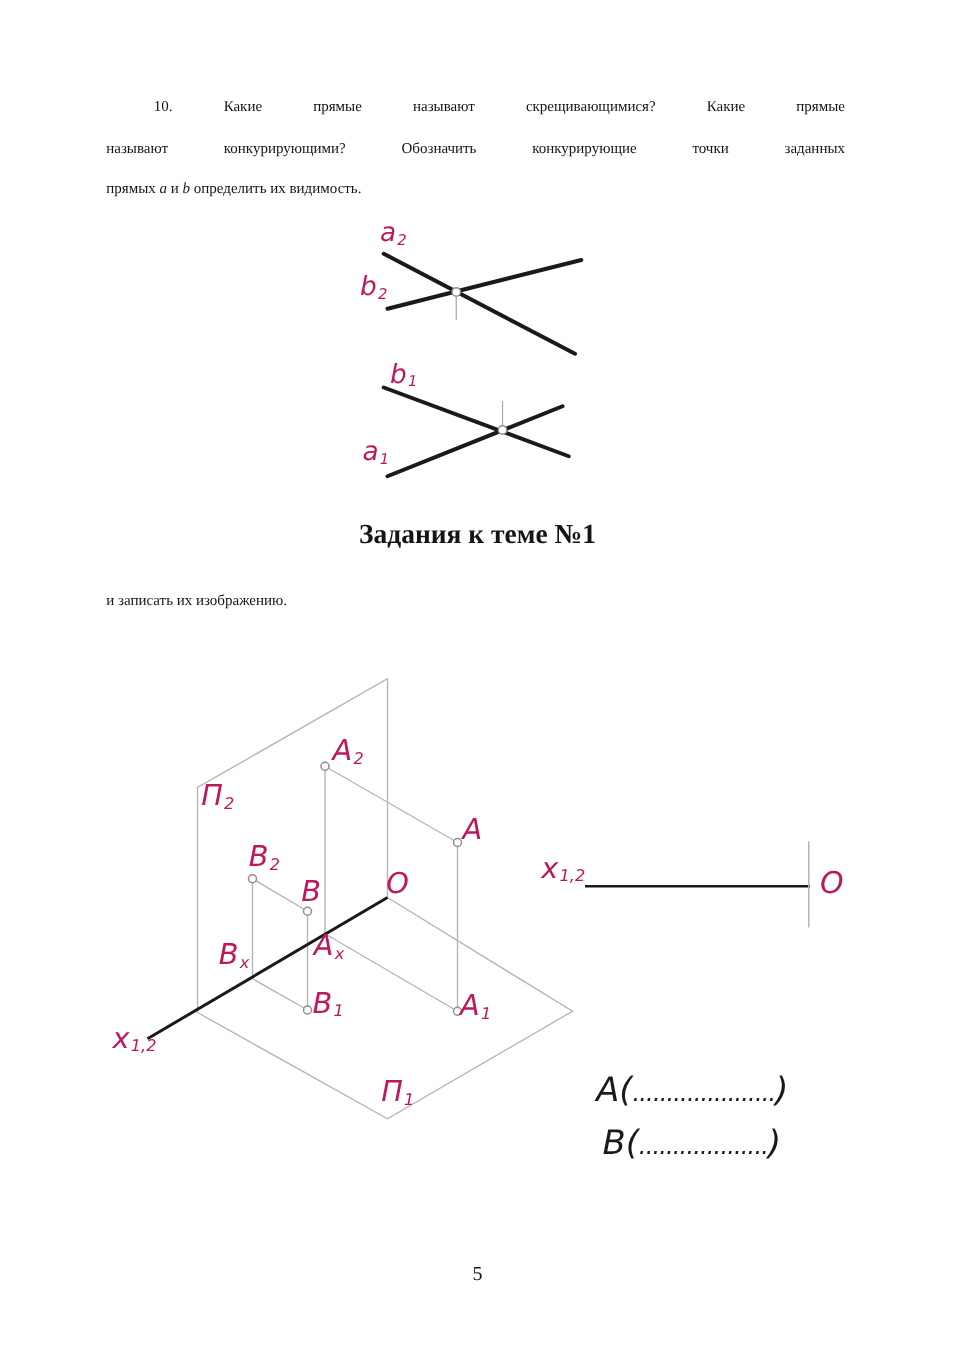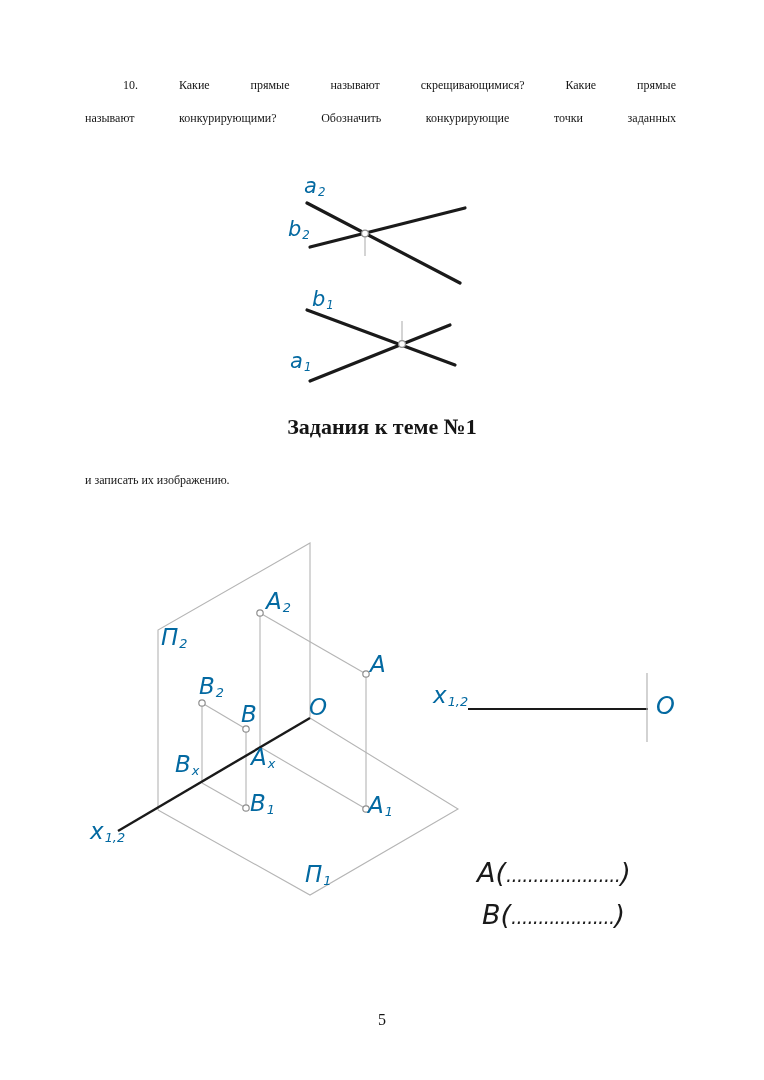--- a/index.html
+++ b/index.html
@@ -16,21 +16,21 @@
   .tline.last { text-align:justify; text-align-last:auto; }
   .indent { padding-left:38px; }
   .it { font-style:italic; }
 
   .heading { position:absolute; left:0; top:411px; width:764px;
              text-align:center; font-size:22px; font-weight:bold;
              line-height:32.5px; color:#151515; }
 
   
   .lbl { position:absolute; font-family:"DejaVu Sans", sans-serif;
-         font-style:italic; color:#0369a1; line-height:1; white-space:nowrap; }
+         font-style:italic; color:#be185d; line-height:1; white-space:nowrap; }
   .f1 { font-size:21px; }
   .f2 { font-size:23px; }
   .f3 { font-size:24px; }
   .lbl .ls { font-size:0.56em; position:relative; top:0.25em; margin-left:1px; }
 
   
   .blank { position:absolute; font-family:"DejaVu Sans", sans-serif;
            font-style:italic; font-size:27px; line-height:1.15; color:#1a1a1a;
            white-space:nowrap; }
   .blank .dots { font-size:19px; letter-spacing:-0.6px; }
@@ -87,20 +87,21 @@
       <circle cx="366" cy="809" r="3.2"></circle>
     </g>
 
     <line x1="468" y1="709" x2="648" y2="709" stroke-width="2" stroke="#1a1a1a"></line>
     <line x1="647" y1="673" x2="647" y2="742" stroke-width="1.2" stroke="#b5b5b5"></line>
   </svg>
 
   <div class="para" style="top:69px">
     <div class="tline indent">10. Какие прямые называют скрещивающимися? Какие прямые</div>
     <div class="tline">называют конкурирующими? Обозначить конкурирующие точки заданных</div>
+    <div class="tline last"><span>прямых </span><span class="it">a</span><span> и </span><span class="it">b</span><span> определить их видимость.</span></div>
   </div>
 
   <div class="lbl f1" style="left:304px;top:176px"><span>a</span><span class="ls">2</span></div>
   <div class="lbl f1" style="left:288px;top:219px"><span>b</span><span class="ls">2</span></div>
   <div class="lbl f1" style="left:312px;top:289px"><span>b</span><span class="ls">1</span></div>
   <div class="lbl f1" style="left:290px;top:351px"><span>a</span><span class="ls">1</span></div>
 
   <div class="heading">Задания к теме №1</div>
 
   <div class="para" style="top:464px">

